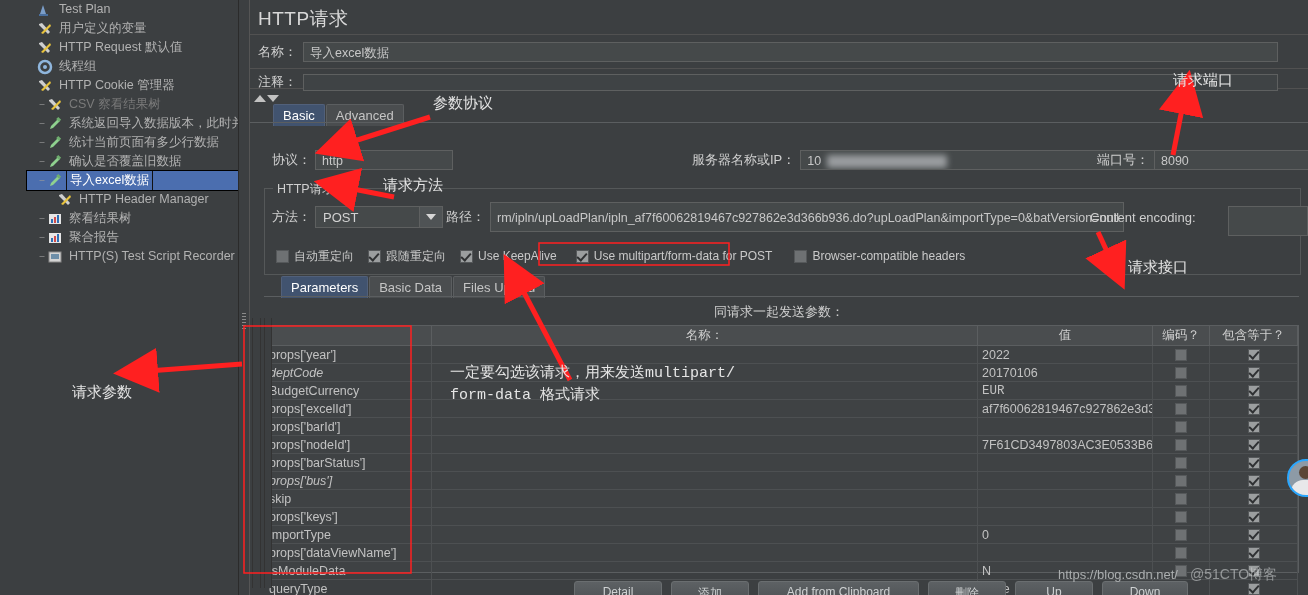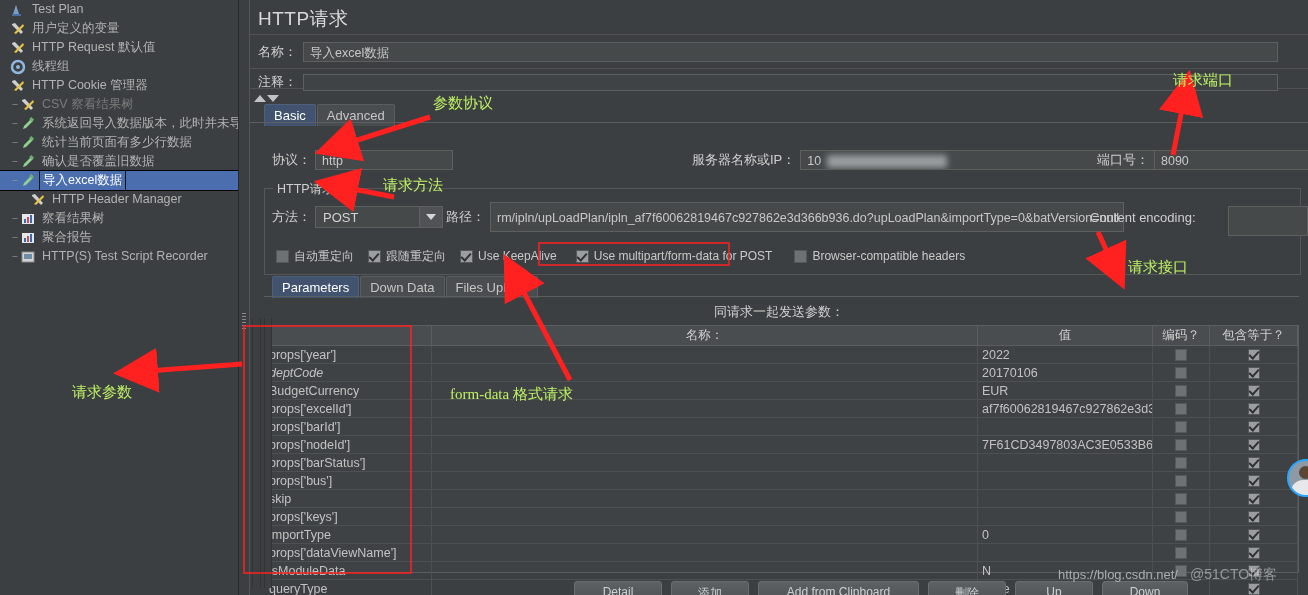--- a/index.html
+++ b/index.html
@@ -19,20 +19,21 @@
     user-select: none;
   }
 
   
   #tree {
     position: absolute;
     left: 0; top: 0;
     width: 238px; height: 595px;
     background: #3c3f41;
     overflow: hidden;
+    padding-left: 27px;
   }
   .tree-row {
     position: relative;
     height: 19px;
     line-height: 19px;
     white-space: nowrap;
     display: flex;
     align-items: center;
     color: #b2b2b2;
     font-size: 12.5px;
@@ -102,21 +103,21 @@
   .collapse-arrows {
     position:absolute; left:4px; top:92px;
     width: 30px; height: 12px;
     display:flex; gap:1px; align-items:center;
   }
   .caret { width:0;height:0;border-left:6px solid transparent;border-right:6px solid transparent; }
   .caret.up { border-bottom:7px solid #c2c2c2; }
   .caret.down { border-top:7px solid #c2c2c2; }
 
   
-  .tabstrip { position:absolute; display:flex; align-items:flex-end; }
+  .tabstrip { position:absolute; display:flex; align-items:flex-end;margin-left:9px; }
   .tab {
     padding: 3px 9px 3px 9px;
     font-size: 13px;
     color: #c5c5c5;
     background: #4a4d4f;
     border: 1px solid #5b5e60;
     border-bottom: none;
     margin-right: 1px;
     border-radius: 2px 2px 0 0;
     cursor: default;
@@ -212,22 +213,22 @@
 
   
   .vbar {
     position:absolute; width:9px; background:#3c3f41;
     border-left:1px solid #333; border-right:1px solid #333;
   }
 
   
   #annot { position:absolute; left:0; top:0; width:1308px; height:595px; pointer-events:none; }
   .atext {
-    position:absolute; color:#bef264; font-size:15px; white-space:nowrap;
-    font-family:Liberation Serif, serif;
+    position:absolute; color:#e5e5e5; font-size:15px; white-space:nowrap;
+    font-family:Liberation Mono, monospace;
   }
 
   
   .wm {
     position:absolute; font-size:13px; color:#b9bcbd; opacity:.88; white-space:nowrap;
   }
   .wm2 { position:absolute; font-size:14px; color:#d9dcdd; opacity:.55; white-space:nowrap; }
   .avatar {
     position:absolute; width:34px; height:34px; border-radius:50%;
     border:2px solid #2aa7ff; overflow:hidden; background:#8d9aa6;
@@ -458,21 +459,21 @@
           <span class="cblabel">Use multipart/form-data for POST</span>
         </div>
         <div class="cbitem">
           <span class="cbox"></span>
           <span class="cblabel">Browser-compatible headers</span>
         </div>
       </div>
 
     <div class="tabstrip" id="tabs-body" style="left:22px; top:276px;">
         <div class="tab active">Parameters</div>
-        <div class="tab">Down Data</div>
+        <div class="tab">Basic Data</div>
         <div class="tab">Files Upload</div>
       </div>
     <div class="tabline" style="left:14px; top:296px; width:1035px;"></div>
 
     <div class="center-note" style="left:464px; top:303px;">同请求一起发送参数：</div>
 
     <div class="tbl" id="params-table" style="left:14px; top:325px; width:1035px; height:248px;">
         <div class="thead">
           <div class="th" style="width: 167px;"></div>
           <div class="th" style="width: 546px;">名称：</div>
@@ -498,21 +499,21 @@
           <div class="td ctr" style="width: 57px;">
             <span class="cellbox"></span>
           </div>
           <div class="td ctr" style="width: 88px;">
             <span class="cellcheck"></span>
           </div>
         </div>
         <div class="trow">
           <div class="td" style="width: 167px;">BudgetCurrency</div>
           <div class="td" style="width: 546px;"></div>
-          <div class="td" style="width: 175px;">EUR</div>
+          <div class="td" style="width: 175px; font-family: Liberation Mono, monospace;">EUR</div>
           <div class="td ctr" style="width: 57px;">
             <span class="cellbox"></span>
           </div>
           <div class="td ctr" style="width: 88px;">
             <span class="cellcheck"></span>
           </div>
         </div>
         <div class="trow">
           <div class="td" style="width: 167px;">props['excelId']</div>
           <div class="td" style="width: 546px;"></div>
@@ -551,21 +552,21 @@
           <div class="td" style="width: 546px;"></div>
           <div class="td" style="width: 175px;"></div>
           <div class="td ctr" style="width: 57px;">
             <span class="cellbox"></span>
           </div>
           <div class="td ctr" style="width: 88px;">
             <span class="cellcheck"></span>
           </div>
         </div>
         <div class="trow">
-          <div class="td" style="width: 167px;">props['bus']</div>
+          <div class="td" style="width: 167px; font-style: italic;">props['bus']</div>
           <div class="td" style="width: 546px;"></div>
           <div class="td" style="width: 175px;"></div>
           <div class="td ctr" style="width: 57px;">
             <span class="cellbox"></span>
           </div>
           <div class="td ctr" style="width: 88px;">
             <span class="cellcheck"></span>
           </div>
         </div>
         <div class="trow">
@@ -677,20 +678,21 @@
 
     <rect x="539" y="243" width="190" height="22" fill="none" stroke="#ff2020" stroke-width="1.5"></rect>
 
     <rect x="244" y="326" width="167" height="247" fill="none" stroke="#ff2020" stroke-width="1.5"></rect>
   </svg>
 
   <div class="atext" style="left:413px; top:94px;margin-left:20px;">参数协议</div>
   <div class="atext" style="left:1173px; top:71px;">请求端口</div>
   <div class="atext" style="left:383px; top:176px;">请求方法</div>
   <div class="atext" style="left:1128px; top:258px;">请求接口</div>
+  <div class="atext" style="left:450px; top:363px;">一定要勾选该请求，用来发送multipart/</div>
   <div class="atext" style="left:450px; top:385px;">form-data 格式请求</div>
   <div class="atext" style="left:72px; top:383px;">请求参数</div>
 
   <div class="wm" style="left:1058px; top:567px;">https://blog.csdn.net/</div>
   <div class="wm2" style="left:1190px; top:566px;">@51CTO博客</div>
   <div class="avatar" style="left:1287px; top:459px;">
     <div class="body"></div>
     <div class="head"></div>
   </div>
 

